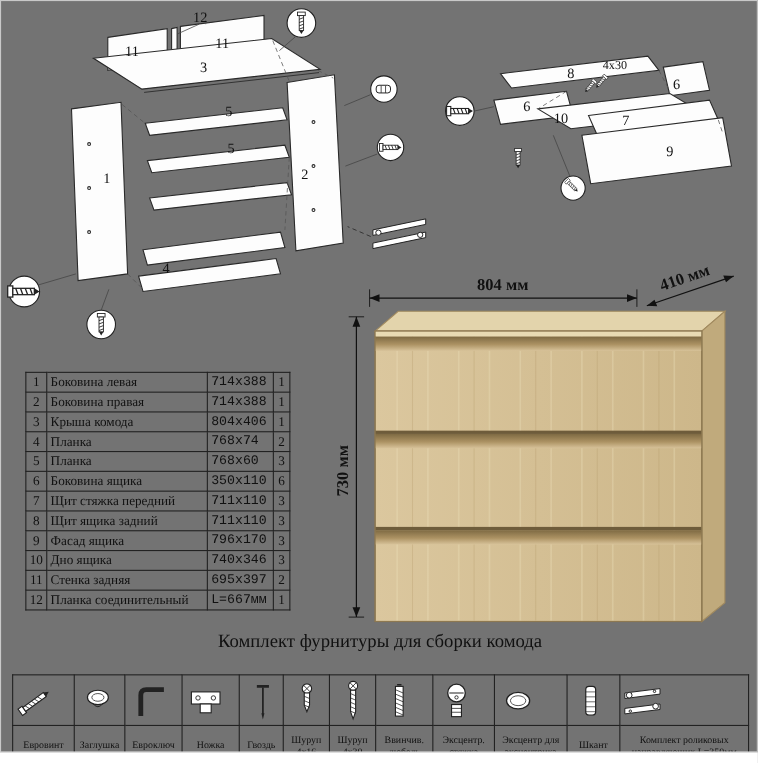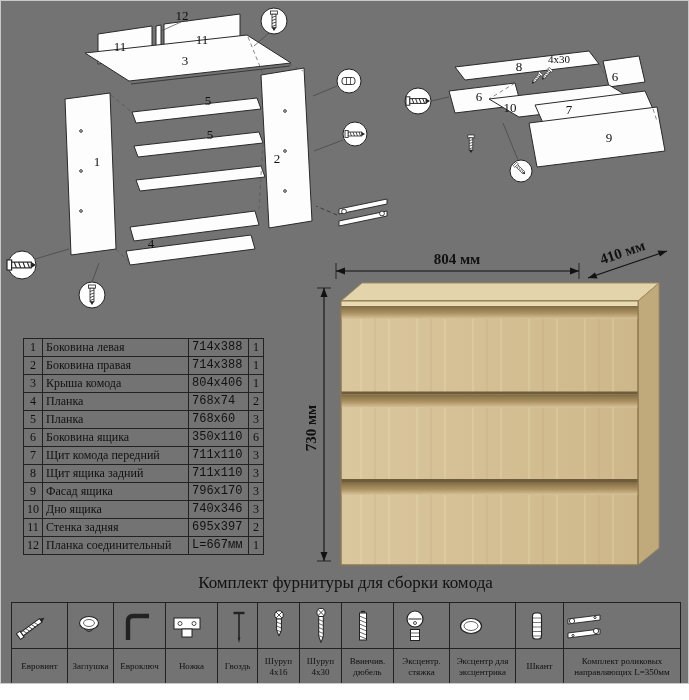--- a/index.html
+++ b/index.html
@@ -16,21 +16,21 @@
   .dim-label { font-family:"Liberation Serif", serif; font-size:15px; font-weight:bold; fill:#111; }
 
   .parts-table { position:absolute; left:22px; top:337px; border-collapse:collapse; font-size:12px; color:#111; }
   .parts-table td { border:1px solid #222; height:18px; padding:0 3px; line-height:17px; white-space:nowrap; }
   .pt-num { width:18px; text-align:center; padding:0 1px; }
   .pt-name { width:146px; }
   .pt-size { width:60px;font-family:Liberation Mono, monospace; }
   .pt-qty { width:15px; text-align:center; padding:0 1px; }
 
   .hw-wrap { position:absolute; left:10px; top:572px; width:669px; }
-  .hw-title { text-align:center; font-size:17px; color:#111; margin-bottom:9px; }
+  .hw-title { text-align:center; font-size:17px; color:#111; margin-bottom:20px; }
   .hw-table { border-collapse:collapse; table-layout:fixed; width:669px;padding-left:16px; }
   .hw-table td { border:1px solid #222; text-align:center; vertical-align:middle; padding:1px; }
   .hw-icon-cell { height:46px; }
   .hw-name-cell { height:36px; font-size:9px; line-height:1.12; color:#111; }
   .hw-qty-cell  { height:18px; font-size:10px; color:#111; }
 </style>
 </head>
 <body>
 
 <div class="page">
@@ -219,21 +219,21 @@
           <td class="pt-qty">3</td>
         </tr>
       <tr>
           <td class="pt-num">6</td>
           <td class="pt-name">Боковина ящика</td>
           <td class="pt-size">350x110</td>
           <td class="pt-qty">6</td>
         </tr>
       <tr>
           <td class="pt-num">7</td>
-          <td class="pt-name">Щит комода передний</td>
+          <td class="pt-name">Щит стяжка передний</td>
           <td class="pt-size">711x110</td>
           <td class="pt-qty">3</td>
         </tr>
       <tr>
           <td class="pt-num">8</td>
           <td class="pt-name">Щит ящика задний</td>
           <td class="pt-size">711x110</td>
           <td class="pt-qty">3</td>
         </tr>
       <tr>

